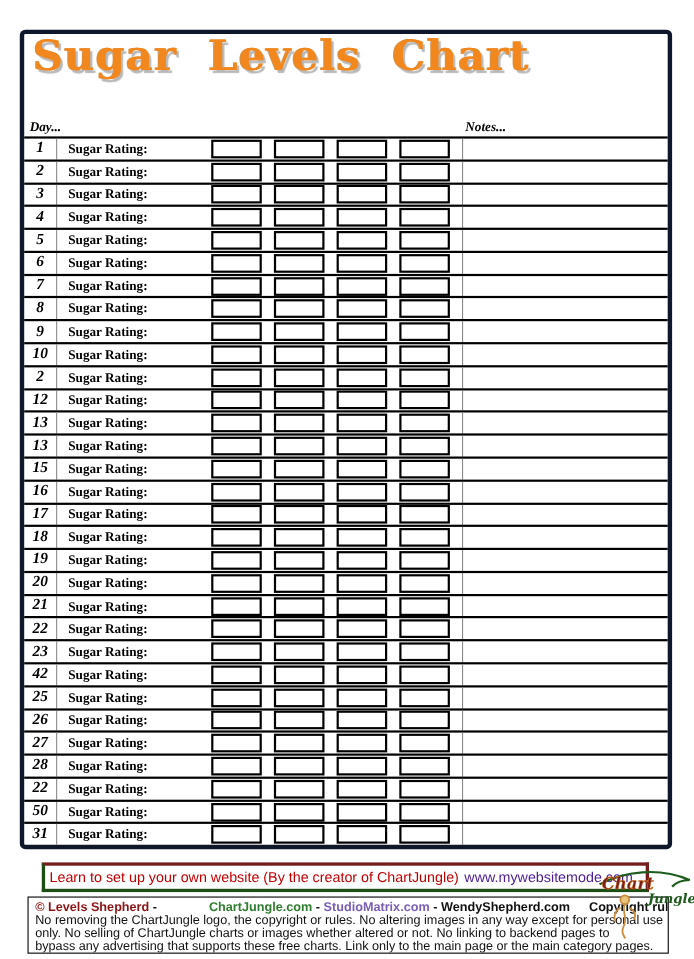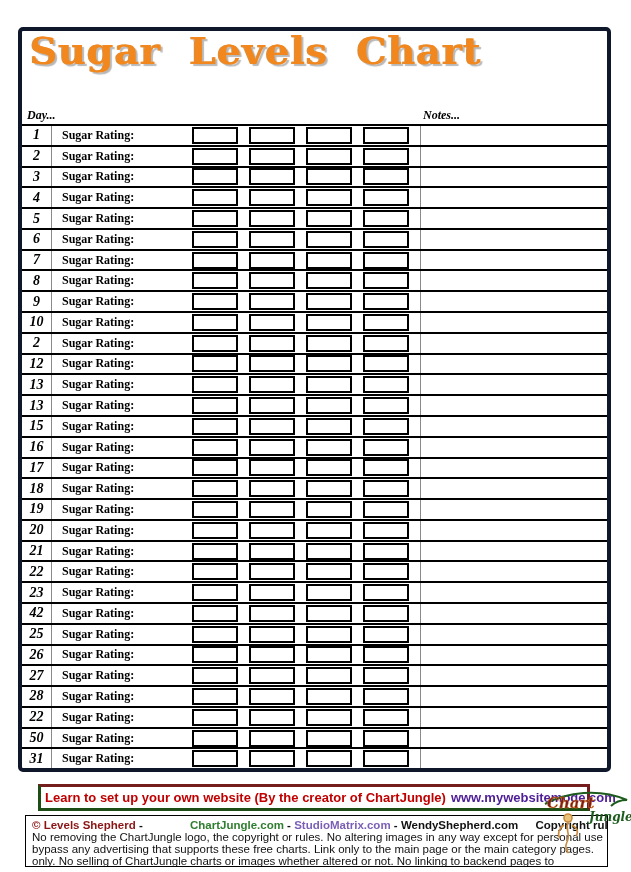--- a/index.html
+++ b/index.html
@@ -40,21 +40,21 @@
   .rating-box{width:46px;height:17px;flex:none;box-sizing:border-box;
               border:2px solid #000;background:#fff;margin-right:11px;}
   .rating-box:last-of-type{margin-right:10px;}
   .notes-cell{flex:1;align-self:stretch;border-left:1px solid #8a8a8a;}
 
   
   .banner{position:absolute;left:38px;top:784px;width:552px;height:27px;
           box-sizing:border-box;border:3px solid;
           border-color:#751c1c #751c1c #1c4d14 #1c4d14;
           display:flex;align-items:center;padding-left:4px;white-space:nowrap;
-          font-family:"Liberation Sans",sans-serif;font-weight:bold;font-size:13px;}
+          font-family:"Liberation Sans",sans-serif;font-weight:normal;font-size:13px;}
   .banner-red{color:#c00000;}
   .banner-url{color:#4c1d95;margin-left:5px;}
 
   
   .footer-box{position:absolute;left:25px;top:815px;width:583px;height:52px;
               box-sizing:border-box;border:1px solid #000;padding:3px 5px 0 6px;
               font-family:"Liberation Sans",sans-serif;font-size:11.5px;
               line-height:12px;color:#111;white-space:nowrap;overflow:hidden;}
   .f-line1{font-weight:bold;}
   .f-maroon{color:#8b1515;}
@@ -416,17 +416,17 @@
       <span class="f-maroon">© Levels Shepherd</span>
       <span>-</span>
       <span class="f-green">ChartJungle.com</span>
       <span>-</span>
       <span class="f-purple">StudioMatrix.com</span>
       <span>-</span>
       <span class="f-black">WendyShepherd.com</span>
       <span class="f-rules-intro">Copyright rules include:</span>
     </div>
     <div>No removing the ChartJungle logo, the copyright or rules. No altering images in any way except for personal use</div>
+    <div>only. No selling of ChartJungle charts or images whether altered or not. No linking to backend pages to</div>
     <div>bypass any advertising that supports these free charts. Link only to the main page or the main category pages.</div>
-    <div>only. No selling of ChartJungle charts or images whether altered or not. No linking to backend pages to</div>
   </div>
 
 </div>
 
 </body></html>

